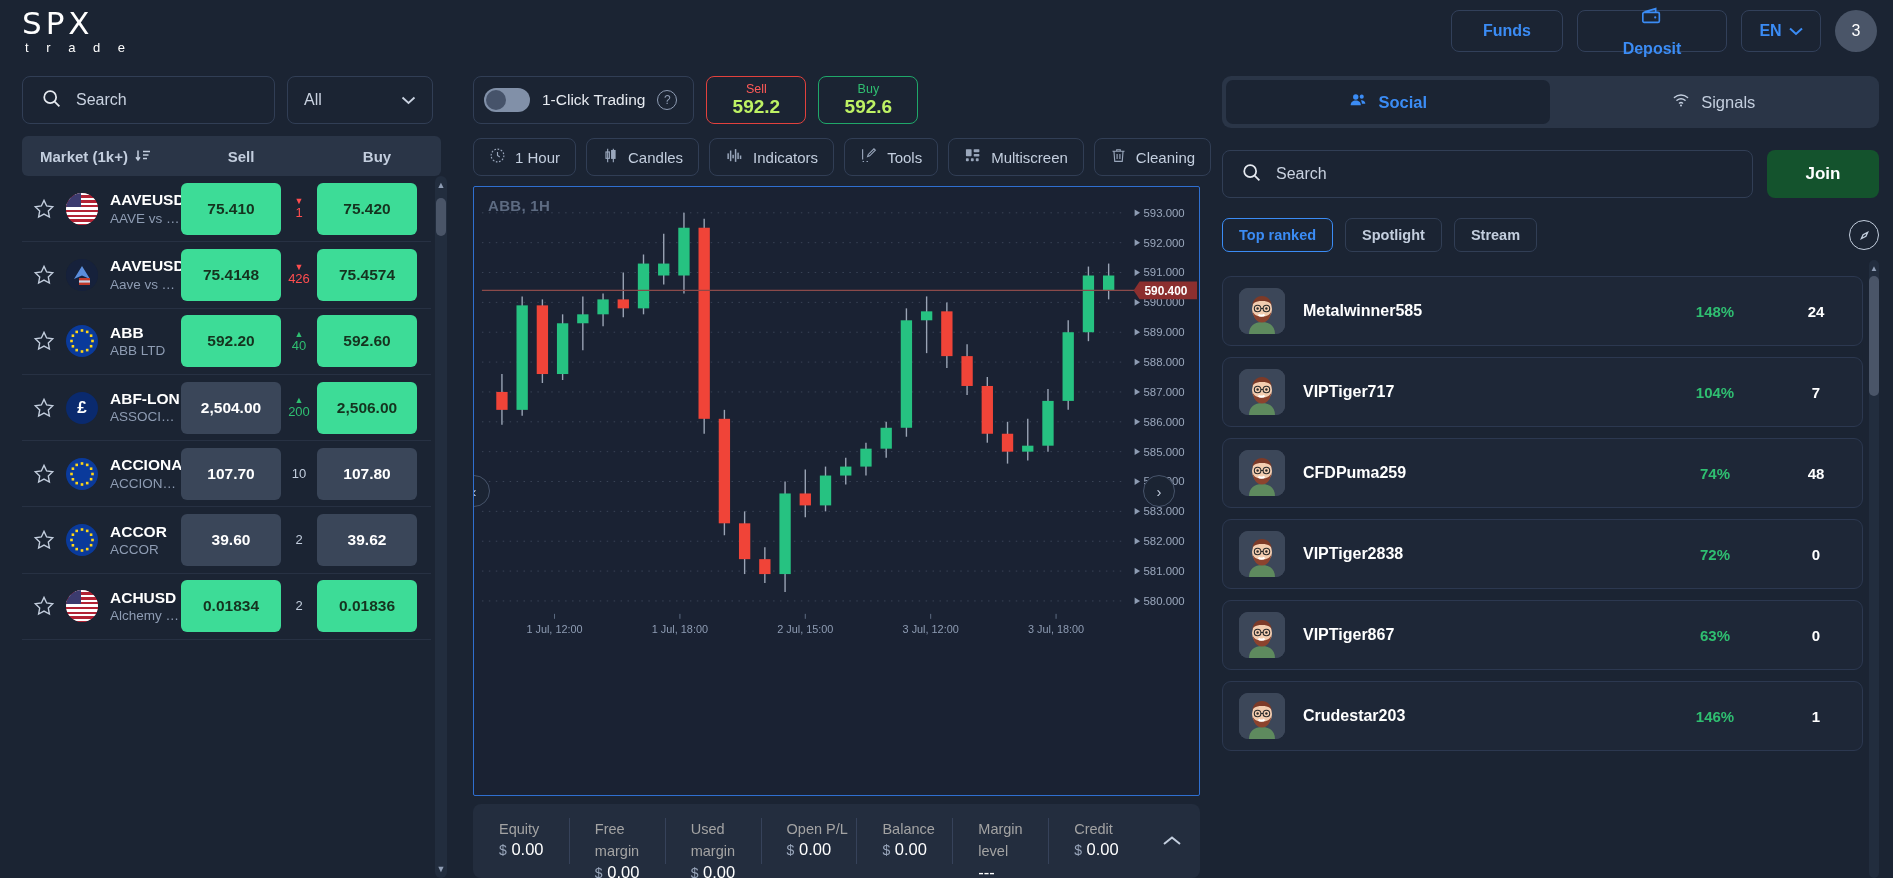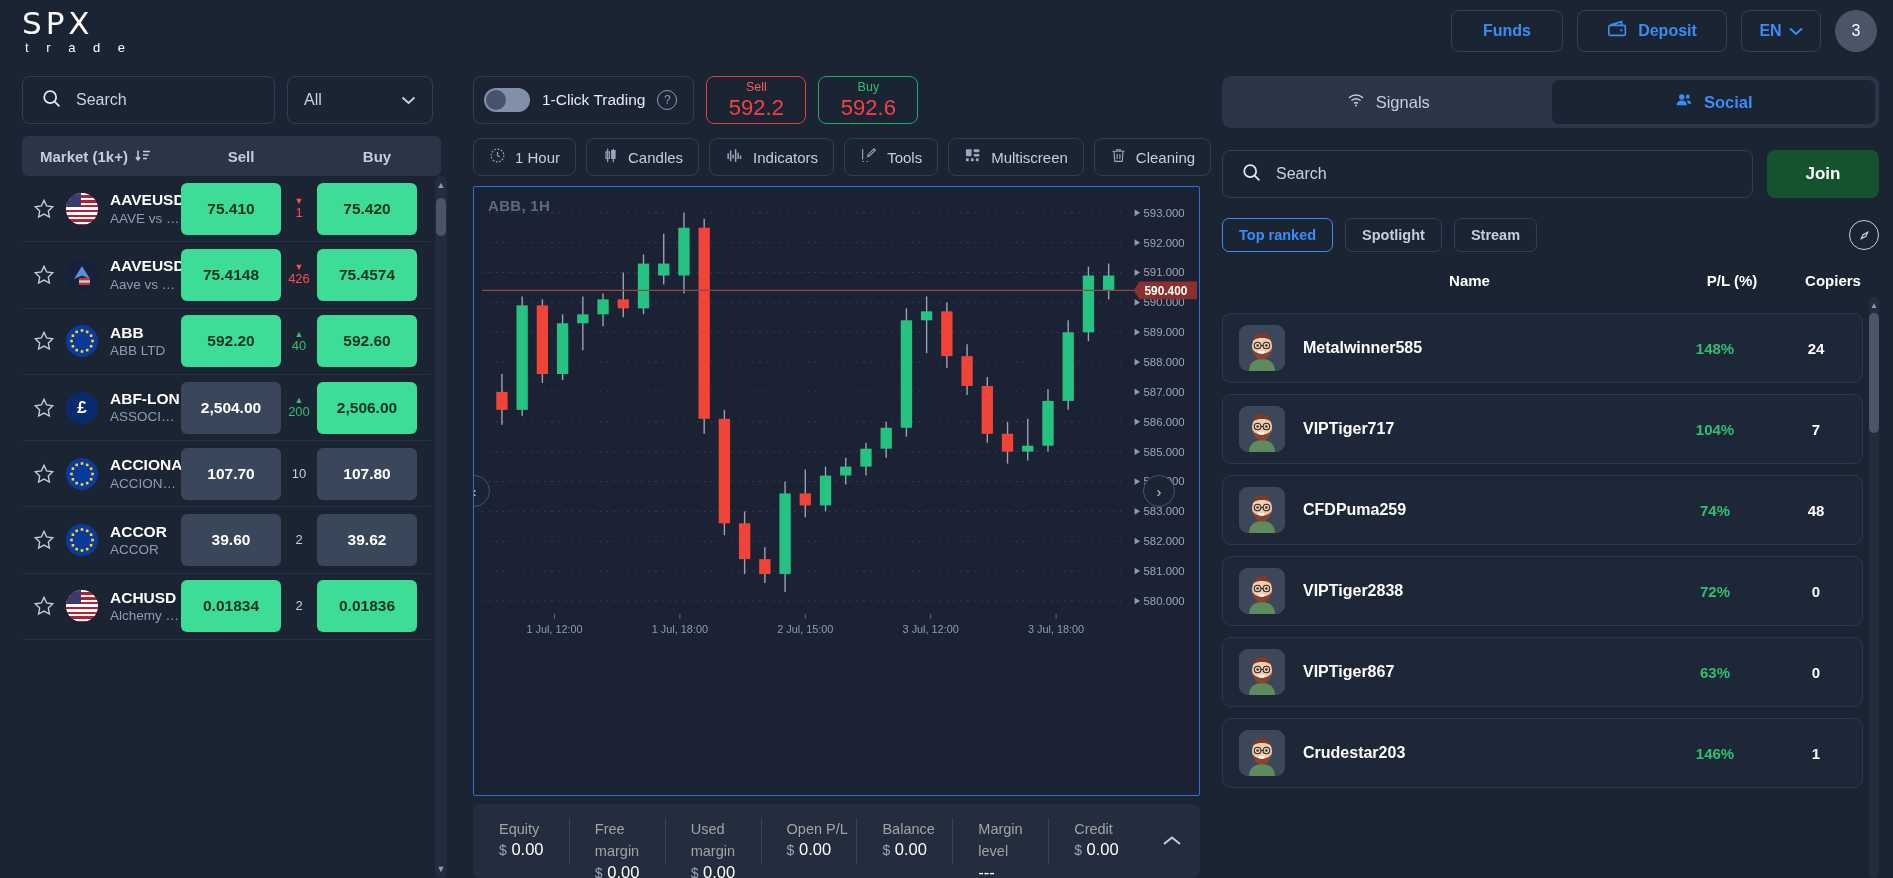--- a/index.html
+++ b/index.html
@@ -31,21 +31,21 @@
   .header-spacer { flex: 1; }
   .hdr-btn {
     height: 42px; border: 1px solid #32405a; border-radius: 8px;
     background: transparent; color: #3b8cf5;
     font-size: 16px; font-weight: 700;
     display: flex; align-items: center; justify-content: center;
     gap: 9px; cursor: pointer; padding: 0 26px; margin-left: 14px;
     font-family: "Liberation Sans", sans-serif;
   }
   .hdr-btn.funds { min-width: 112px; }
-  .hdr-btn.deposit { min-width: 150px; }
+  .hdr-btn.deposit { min-width: 150px; flex-direction: column; }
   .hdr-btn.lang { min-width: 80px; padding: 0 16px; gap: 7px; }
   .avatar-badge {
     width: 42px; height: 42px; border-radius: 50%;
     background: #4a5568; margin-left: 14px;
     display: flex; align-items: center; justify-content: center;
     color: #fff; font-size: 16px; font-weight: 400; cursor: pointer;
   }
 
   
   .body { flex: 1; display: flex; min-height: 0; }
@@ -172,21 +172,21 @@
   .sb-btn {
     width: 100px; height: 48px; border-radius: 8px; cursor: pointer;
     display: flex; flex-direction: column; align-items: center; justify-content: center;
     background: transparent;
   }
   .sb-btn.sell { border: 1px solid #e2413d; }
   .sb-btn.buy  { border: 1px solid #1fa86a; }
   .sb-lbl { font-size: 12.5px; line-height: 1.15; }
   .sb-btn.sell .sb-lbl { color: #ff5a57; }
   .sb-btn.buy .sb-lbl  { color: #2fbf71; }
-  .sb-val { font-size: 22px; font-weight: 400; color: #ef4444; line-height: 1.15; }
+  .sb-val { font-size: 19px; font-weight: 700; color: #bef264; line-height: 1.15; }
 
   .chart-tools { display: flex; gap: 10px; padding: 4px 0 10px 8px; }
   .ct-btn {
     height: 38px; border: 1px solid #313e55; border-radius: 8px;
     display: flex; align-items: center; gap: 9px; padding: 0 15px;
     color: #c3cede; font-size: 15px; cursor: pointer; white-space: nowrap;
   }
   .chart-shell {
     flex: 1; margin: 0 0 0 8px; min-height: 0;
     border: 1px solid #2f6fd0; border-radius: 2px;
@@ -816,37 +816,37 @@
           <div class="acct-chev">
             <svg width="20" height="12" viewBox="0 0 20 12" fill="none" stroke="#c3cede" stroke-width="2">
               <path d="M2 9 L10 2.5 L18 9"></path>
             </svg>
           </div>
         </div>
     </div>
 
     <div class="right">
       <div class="seg" id="social-tabs">
+          <div class="seg-item active">
+            <span><svg width="20" height="18" viewBox="0 0 24 24" fill="#3b8cf5">
+                <circle cx="9" cy="8" r="3.6"></circle>
+                <circle cx="17" cy="7.5" r="2.7"></circle>
+                <path d="M2.2 19 c0-4 3-6.2 6.8-6.2 S15.8 15 15.8 19 z"></path>
+                <path d="M16.5 12.4 c3 0 5.3 1.8 5.3 4.6 h-4.6 c0-1.7-.4-3.2-1.3-4.4 z"></path>
+              </svg></span>
+            <span>Social</span>
+          </div>
           <div class="seg-item">
             <span><svg width="20" height="18" viewBox="0 0 24 24" fill="none" stroke="#c3cede" stroke-width="1.9" stroke-linecap="round">
                 <path d="M3.2 8.6 a13.5 13.5 0 0 1 17.6 0"></path>
                 <path d="M6.6 12.4 a8.6 8.6 0 0 1 10.8 0"></path>
                 <path d="M9.9 16.1 a4 4 0 0 1 4.2 0"></path>
                 <circle cx="12" cy="19.4" r="1.3" fill="#c3cede" stroke="none"></circle>
               </svg></span>
             <span>Signals</span>
-          </div>
-          <div class="seg-item active">
-            <span><svg width="20" height="18" viewBox="0 0 24 24" fill="#3b8cf5">
-                <circle cx="9" cy="8" r="3.6"></circle>
-                <circle cx="17" cy="7.5" r="2.7"></circle>
-                <path d="M2.2 19 c0-4 3-6.2 6.8-6.2 S15.8 15 15.8 19 z"></path>
-                <path d="M16.5 12.4 c3 0 5.3 1.8 5.3 4.6 h-4.6 c0-1.7-.4-3.2-1.3-4.4 z"></path>
-              </svg></span>
-            <span>Social</span>
           </div>
         </div>
 
       <div class="r-search-row">
         <div class="r-search">
           <span>
             <svg width="21" height="21" viewBox="0 0 24 24" fill="none" stroke="#e6eaf0" stroke-width="2">
               <circle cx="10.5" cy="10.5" r="6.8"></circle>
                 <path d="M15.6 15.6 L21 21"></path>
             </svg>
@@ -860,25 +860,20 @@
           <div class="chip active">Top ranked</div>
           <div class="chip">Spotlight</div>
           <div class="chip">Stream</div>
           <div class="compass">
             <svg width="17" height="17" viewBox="0 0 24 24" fill="none" stroke="#c3cede" stroke-width="1.8">
               <path d="M16.5 7.5 L10 10.8 L7.5 16.5 L14 13.2 Z"></path>
             </svg>
           </div>
         </div>
 
-      <div class="tr-head">
-        <div class="tr-h-name">Name</div>
-        <div class="tr-h-pl">P/L (%)</div>
-        <div class="tr-h-cop">Copiers</div>
-      </div>
 
       <div class="tr-wrap">
         <div class="tr-list" id="tr-list">
             <div class="tr-row">
               <div class="tr-av">
                 <svg viewBox="0 0 46 46" style="position:absolute;inset:0">
                   <rect width="46" height="46" fill="#3c4759"></rect>
                   <path d="M10 46 c0-8 5.5-12 13-12 s13 4 13 12 z" fill="#5e8a5e"></path>
                   <ellipse cx="23" cy="21" rx="10" ry="11.5" fill="#f3cdb0"></ellipse>
                   <path d="M13 20 c0-8 4.5-12 10-12 s10 4 10 12 c0-5-3-7-10-7 s-10 2-10 7 z" fill="#7c3a28"></path>

